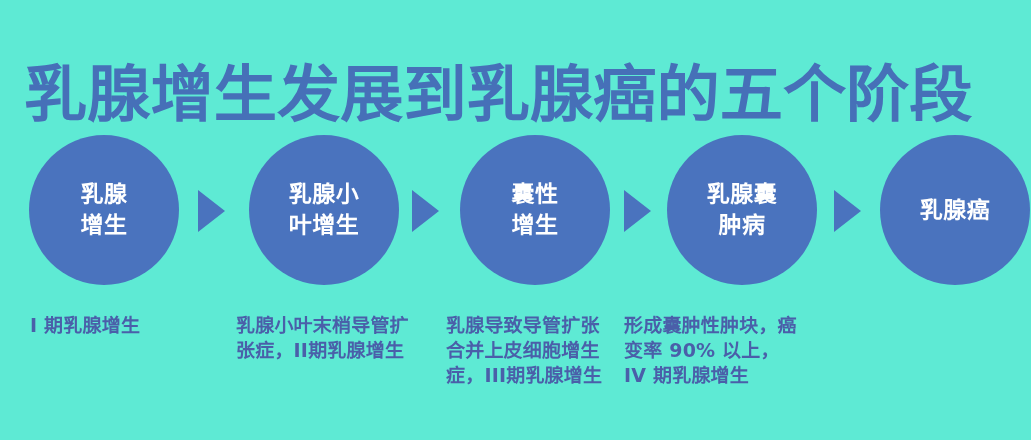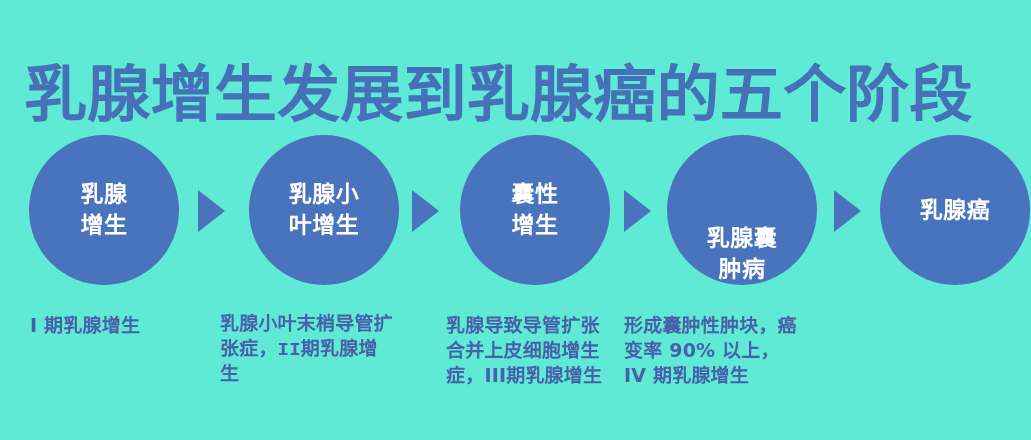--- a/index.html
+++ b/index.html
@@ -85,21 +85,21 @@
     height: 0;
     border-top: 21px solid transparent;
     border-bottom: 21px solid transparent;
     border-left: 27px solid #4A73BE;
   }
 
   
   .stage-node.n0 { left: 17px;  }
   .stage-node.n1 { left: 237px; }
   .stage-node.n2 { left: 448px; }
-  .stage-node.n3 { left: 655px; align-items: flex-end; }
+  .stage-node.n3 { left: 655px; }
   .stage-node.n4 { left: 868px; }
 
   
   .arrow.a0 { left: 186px; }
   .arrow.a1 { left: 400px; }
   .arrow.a2 { left: 612px; }
   .arrow.a3 { left: 822px; }
 
   
   .captions {
@@ -115,21 +115,21 @@
     top: 0;
     color: #4A5FA9;
     font-weight: 700;
     font-size: 19px;
     line-height: 25px;
     letter-spacing: 0.2px;
     user-select: none;
   }
 
   .caption.c0 { left: 30px;  width: 190px; }
-  .caption.c1 { left: 220px; width: 175px; font-family: Liberation Mono, monospace; }
+  .caption.c1 { left: 236px; width: 175px; }
   .caption.c2 { left: 446px; width: 172px; }
   .caption.c3 { left: 624px; width: 175px; }
   .caption.c4 { left: 879px; width: 150px; }
 </style>
 </head>
 <body>
 
 <div id="infographic">
 
   <h1 class="title">乳腺增生发展到乳腺癌的五个阶段</h1>

